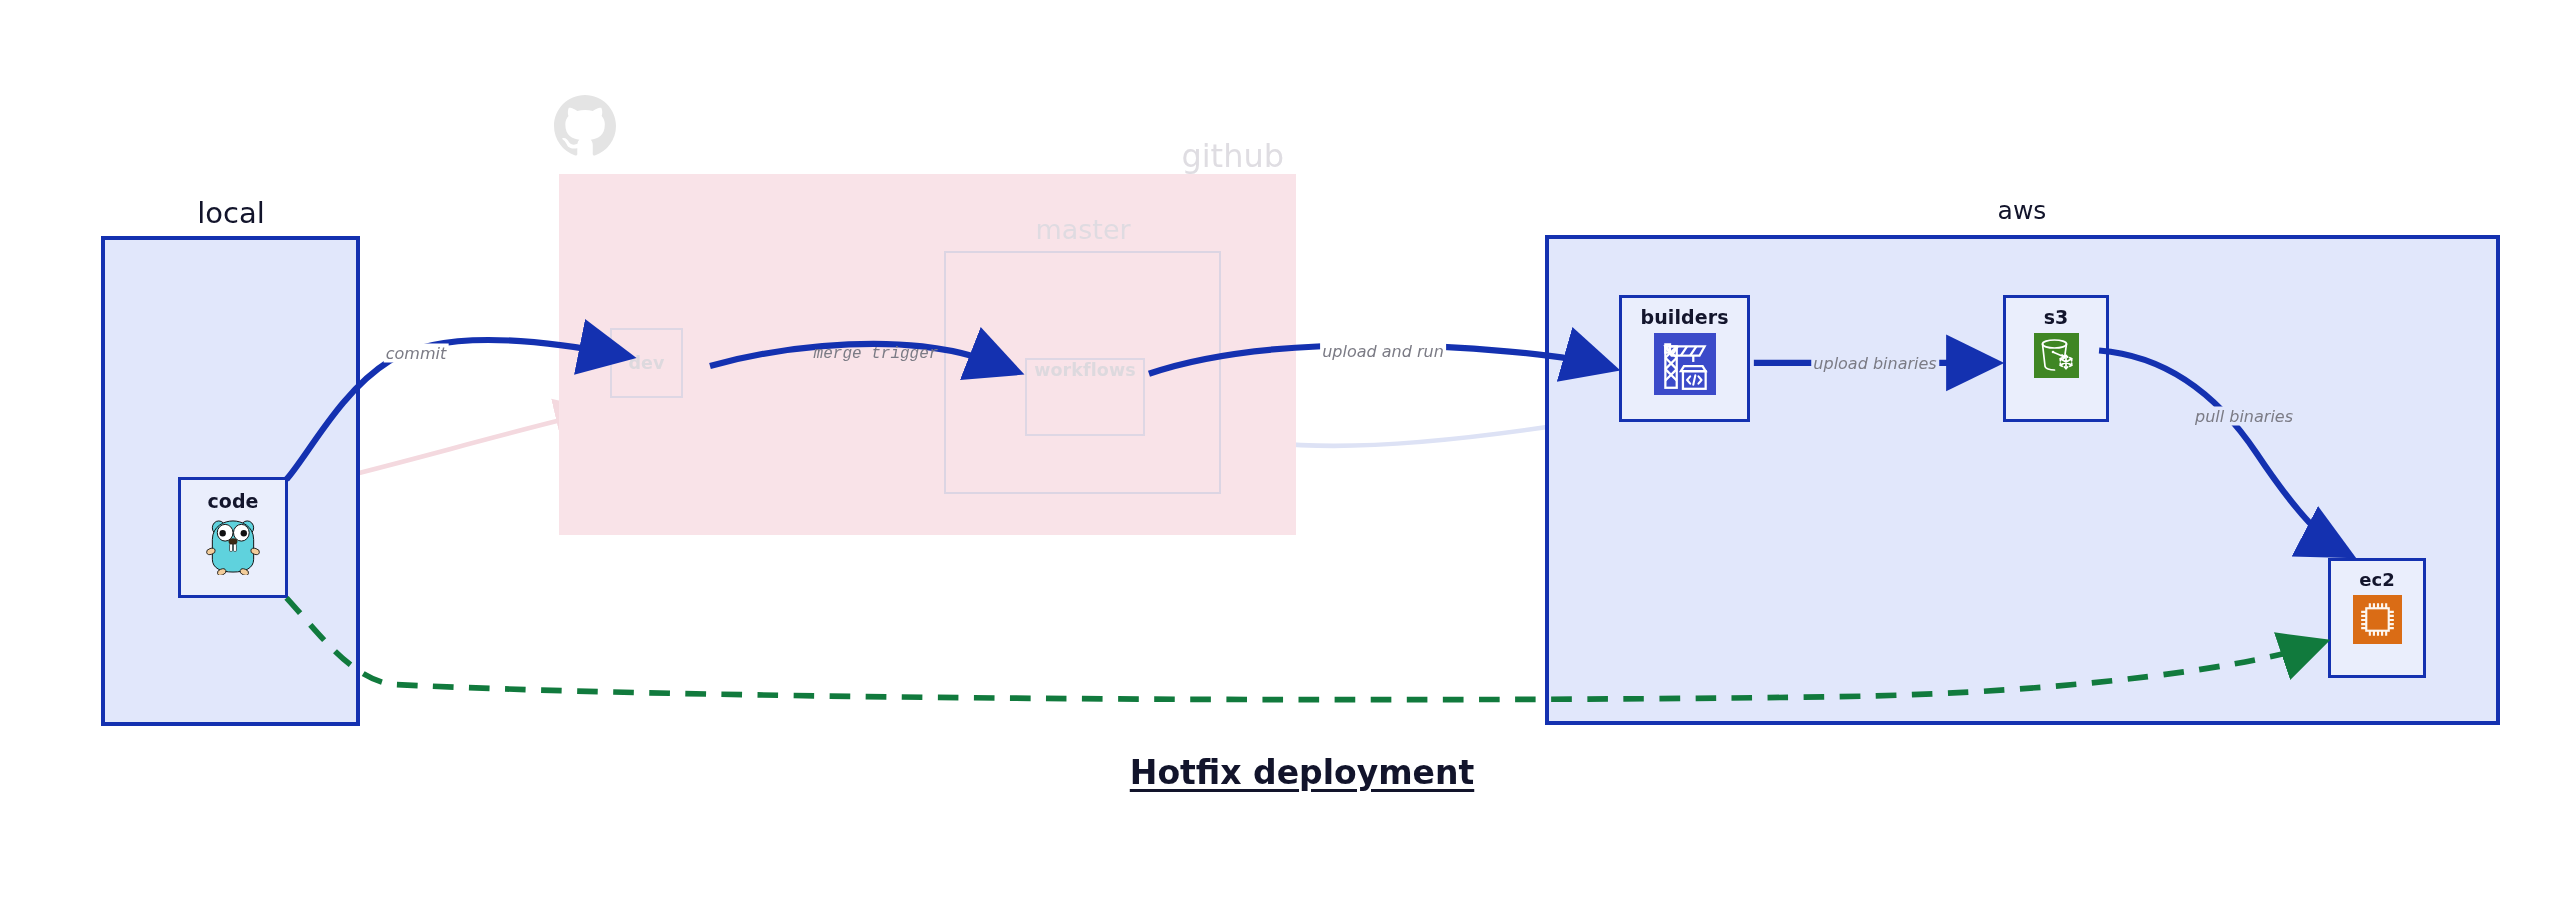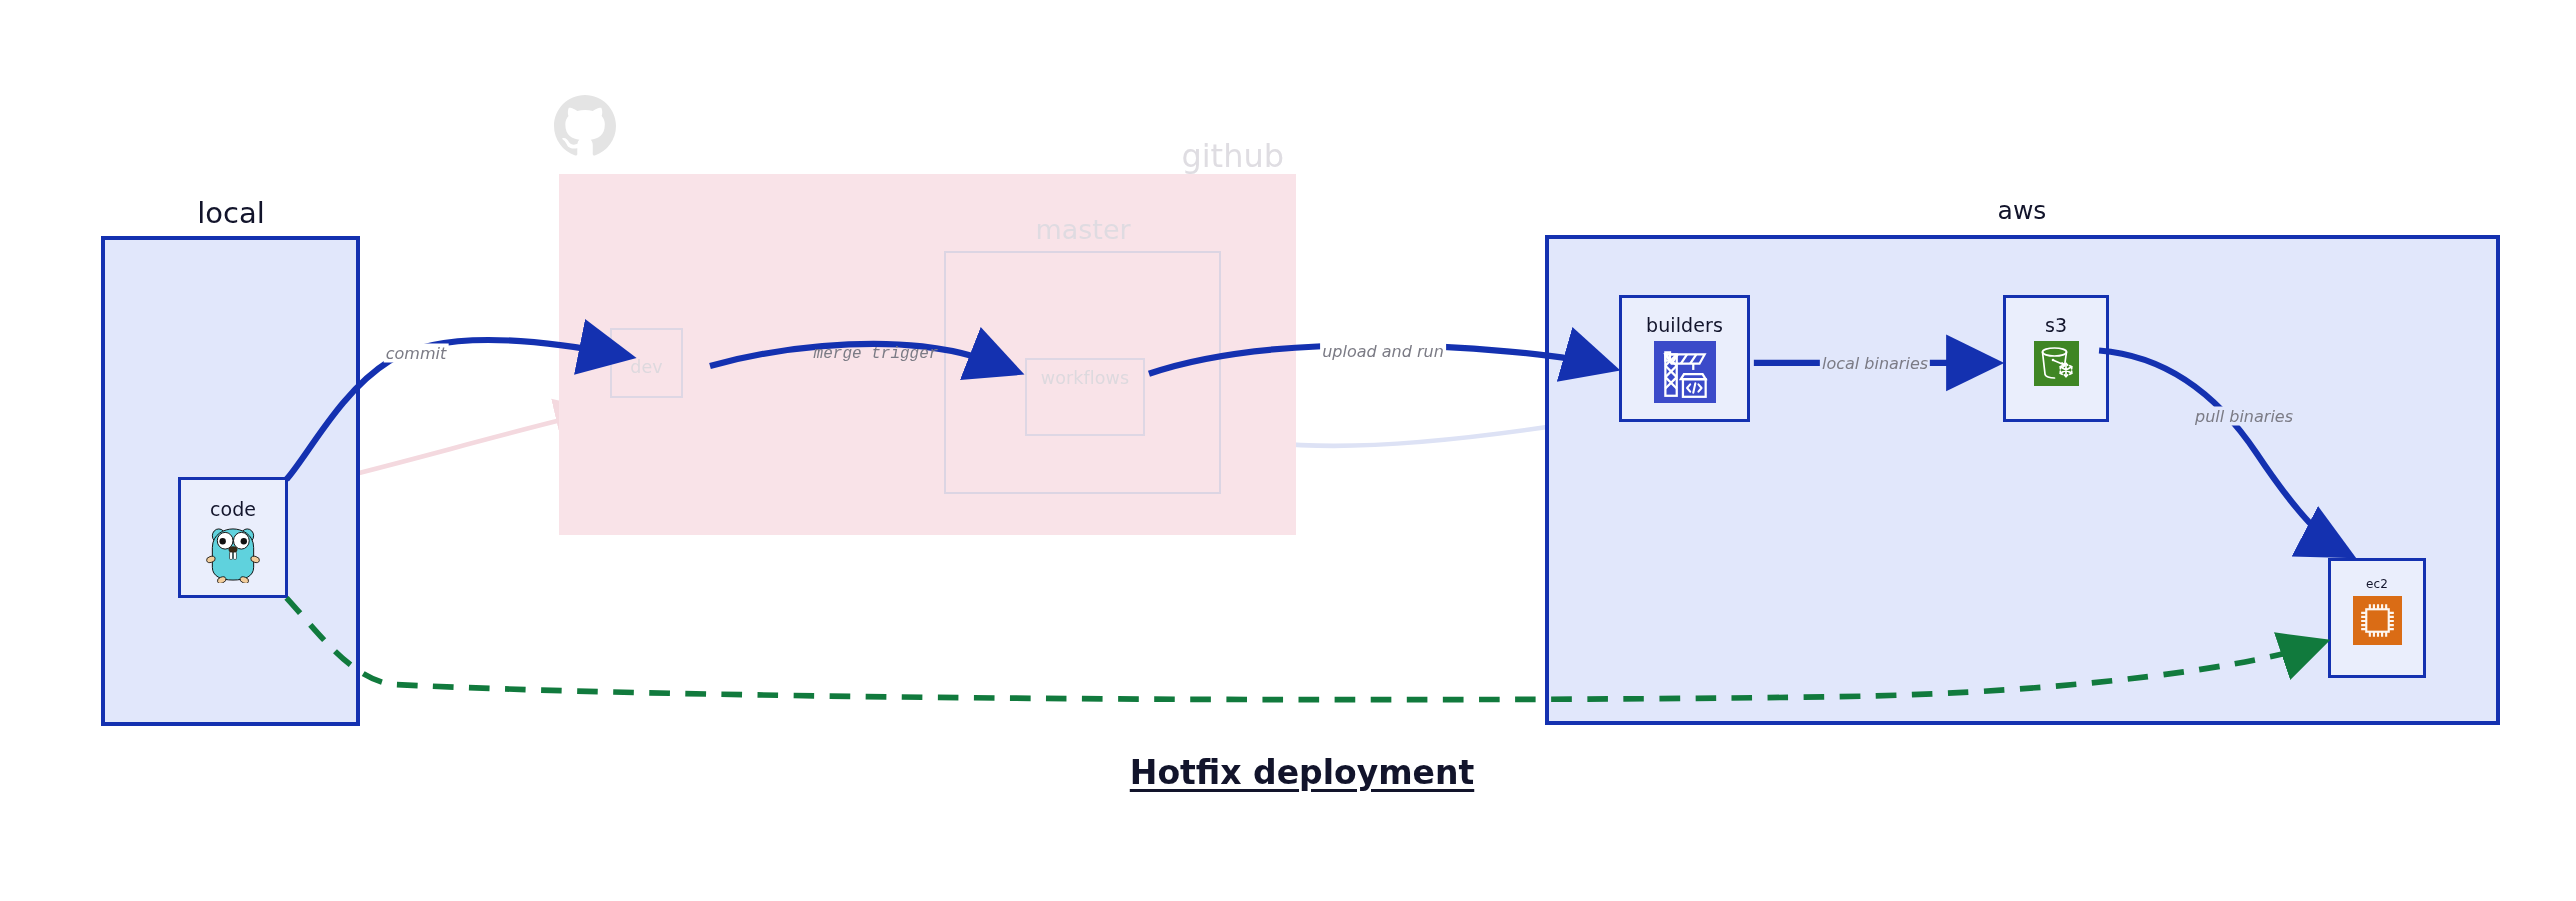--- a/index.html
+++ b/index.html
@@ -15,21 +15,21 @@
   .group.pink{background:#f9e3e8;border:0;}
   .group-label{position:absolute;white-space:nowrap;font-weight:400;}
   .group-label.blue{color:#12142b;}
   .group-label.pink{color:#dfdde2;}
 
   
   .node{position:absolute;box-sizing:border-box;display:flex;flex-direction:column;
         align-items:center;}
   .node.solid{background:#eaeefc;border:3.6px solid #1431b0;}
   .node.faded{background:transparent;border:2.6px solid #ded7e4;}
-  .node-label{font-weight:400;color:#13152c;letter-spacing:0.1px;margin-top:8px;}
+  .node-label{font-weight:700;color:#13152c;letter-spacing:0.1px;}
   .node-label.ghost{color:#ddd9de;}
   .node-icon{display:flex;align-items:center;justify-content:center;}
 
   
   .subframe{position:absolute;box-sizing:border-box;border:2.6px solid #dcd5e3;background:transparent;}
   .subframe-label{position:absolute;white-space:nowrap;color:#dfdbe1;font-weight:400;}
 
   
   .edge-label{position:absolute;white-space:nowrap;font-style:italic;color:#7b7b85;
               font-weight:400;background:#ffffff;padding:0 2.1px;transform:translate(-50%,-50%);}
@@ -177,21 +177,21 @@
             <path d="M-3.4,-9.6 L0,-13 L3.4,-9.6 M-3.4,9.6 L0,13 L3.4,9.6"></path>
             <path d="M-11.3,-2.3 L-11.3,-6.5 L-7.6,-8.6 M11.3,2.3 L11.3,6.5 L7.6,8.6"></path>
             <path d="M-11.3,2.3 L-11.3,6.5 L-7.6,8.6 M11.3,-2.3 L11.3,-6.5 L7.6,-8.6"></path>
           </g>
         </g>
       </svg>
     </div>
   </div>
 
   <div class="node solid" style="left:2328px;top:558px;width:98px;height:120px;padding-top:8.2px;">
-    <div class="node-label" style="font-size:12px;">ec2</div>
+    <div class="node-label" style="font-size:18px;">ec2</div>
     <div class="node-icon" style="margin-top:5.2px;width:49px;height:49px;background:#da6c15;">
       <svg viewBox="0 0 96 96" width="49" height="49">
         <g fill="none" stroke="#fdf6ef" stroke-width="4.2">
           <rect x="26" y="26" width="44" height="44"></rect>
           <path d="M33 26 L33 16 M41 26 L41 16 M49 26 L49 16 M57 26 L57 16 M65 26 L65 16"></path>
           <path d="M33 70 L33 80 M41 70 L41 80 M49 70 L49 80 M57 70 L57 80 M65 70 L65 80"></path>
           <path d="M26 33 L16 33 M26 41 L16 41 M26 49 L16 49 M26 57 L16 57 M26 65 L16 65"></path>
           <path d="M70 33 L80 33 M70 41 L80 41 M70 49 L80 49 M70 57 L80 57 M70 65 L80 65"></path>
         </g>
       </svg>
@@ -222,20 +222,20 @@
              C 1300,1355 2600,1365 3560,1352
              C 4050,1344 4380,1290 4498,1250" fill="none" stroke="#117a3d" stroke-width="11" stroke-dasharray="40 30" stroke-linecap="butt" marker-end="url(#ar-green)"></path>
   </svg>
 
   <div class="edge-label" style="left:416px;top:353px;font-size:16px;">commit</div>
 
   <div class="edge-label onpink" style="left:876px;top:354px;font-size:16px;">merge trigger</div>
 
   <div class="edge-label" style="left:1383px;top:351px;font-size:16px;">upload and run</div>
 
-  <div class="edge-label" style="left:1875px;top:363px;font-size:16px;background:#e1e7fb;">local binaries</div>
+  <div class="edge-label" style="left:1875px;top:363px;font-size:16px;background:#e1e7fb;">upload binaries</div>
 
   <div class="edge-label" style="left:2244px;top:416px;font-size:16px;background:#e1e7fb;">pull binaries</div>
 
   <div id="title" style="left:1302px;top:753px;font-size:33px;">Hotfix deployment</div>
 
 </div>
 
 
 </body></html>

